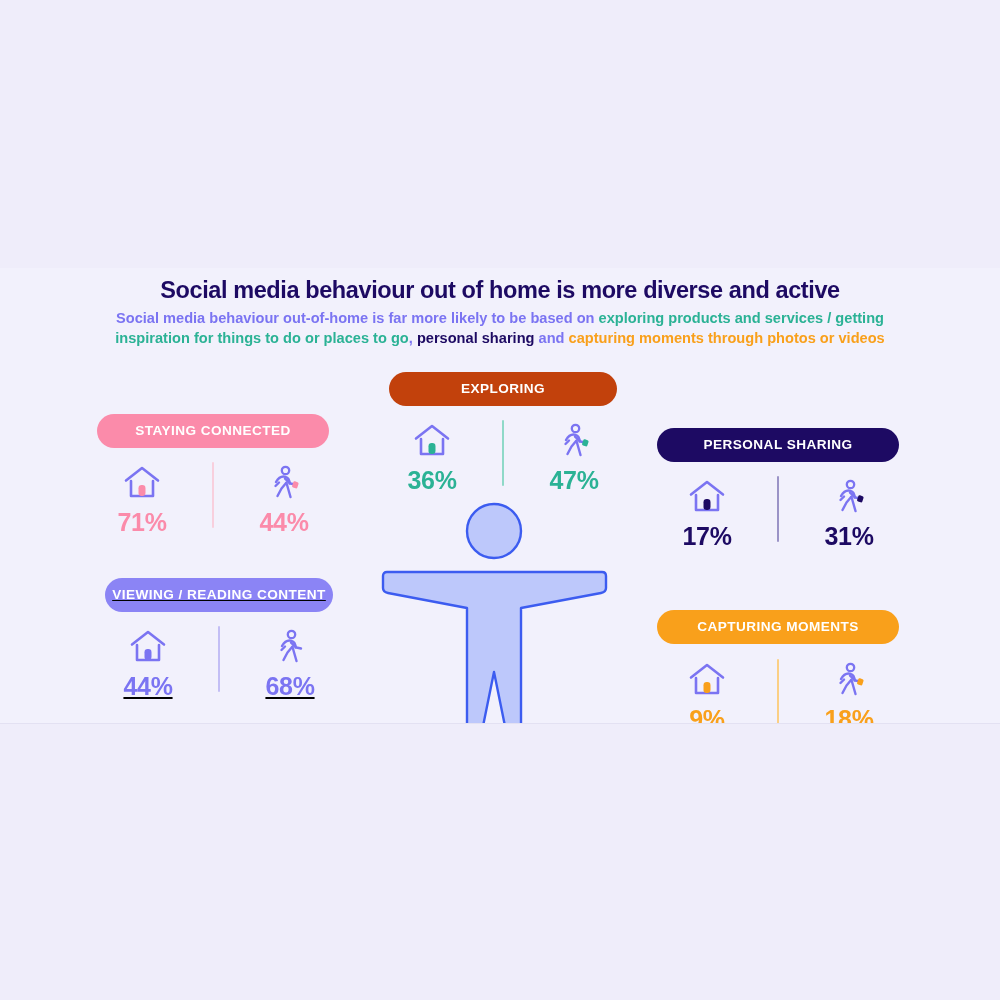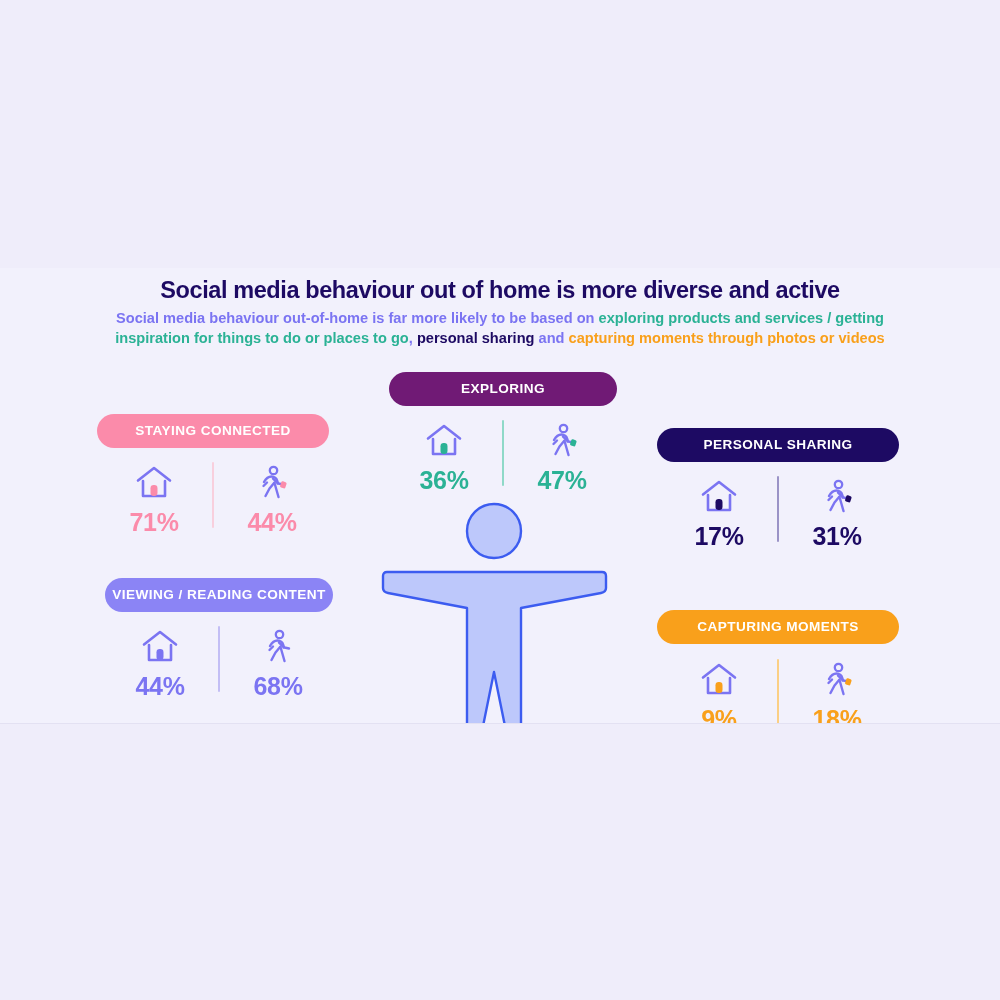--- a/index.html
+++ b/index.html
@@ -65,20 +65,21 @@
     font-size: 13.6px;
     font-weight: bold;
     letter-spacing: 0.45px;
     white-space: nowrap;
   }
   .stats {
     display: flex;
     align-items: flex-start;
     justify-content: center;
     margin-top: 14px;
+    gap: 12px;
   }
   .stat {
     width: 96px;
     text-align: center;
   }
   .stat .icon {
     height: 42px;
     display: flex;
     align-items: center;
     justify-content: center;
@@ -100,21 +101,21 @@
   
   #quad-staying-connected { left: 73px;  top: 142px; width: 280px; }
   #quad-staying-connected .pill { margin: 4px 24px; }
 
   #quad-exploring        { left: 363px; top: 104px; width: 280px; }
   #quad-exploring .pill  { margin: 0 26px; }
 
   #quad-personal-sharing { left: 638px; top: 160px; width: 280px; }
   #quad-personal-sharing .pill { margin: 0 19px; }
 
-  #quad-viewing-reading  { left: 79px;  top: 310px; width: 280px; }
+  #quad-viewing-reading  { left: 79px;  top: 310px; width: 280px; text-decoration: underline; }
   #quad-viewing-reading .pill { margin: 0 26px; }
 
   #quad-capturing-moments{ left: 638px; top: 327px; width: 280px; }
   #quad-capturing-moments .pill { margin: 15px 19px; }
 
   
   #central-figure {
     position: absolute;
     left: 375px;
     top: 228px;
@@ -158,21 +159,21 @@
             <path d="M15 18.5 L11.5 22" fill="none" stroke="#7b74f2" stroke-width="2.4" stroke-linecap="round"></path>
             <rect x="28.5" y="17.5" width="5.5" height="6.5" rx="1.4" fill="#fb8baa" transform="rotate(18 31 21)"></rect>
           </svg>
         </div>
         <div class="value" style="color:#fb8baa">44%</div>
       </div>
     </div>
   </div>
 
   <div class="quad" id="quad-exploring">
-    <div class="pill" style="background:#701a75">EXPLORING</div>
+    <div class="pill" style="background:#c2410c">EXPLORING</div>
     <div class="stats">
       <div class="stat">
         <div class="icon">
           <svg width="40" height="38" viewBox="0 0 40 38">
             <path d="M4 16.5 L20 4 L36 16.5" fill="none" stroke="#7b74f2" stroke-width="2.6" stroke-linecap="round" stroke-linejoin="round"></path>
             <path d="M9 17 L9 32 L31 32 L31 17" fill="none" stroke="#7b74f2" stroke-width="2.6" stroke-linecap="round" stroke-linejoin="round"></path>
             <rect x="16.5" y="21" width="7" height="11" rx="3.2" fill="#2bb295"></rect>
           </svg>
         </div>
         <div class="value" style="color:#2bb295">36%</div>

